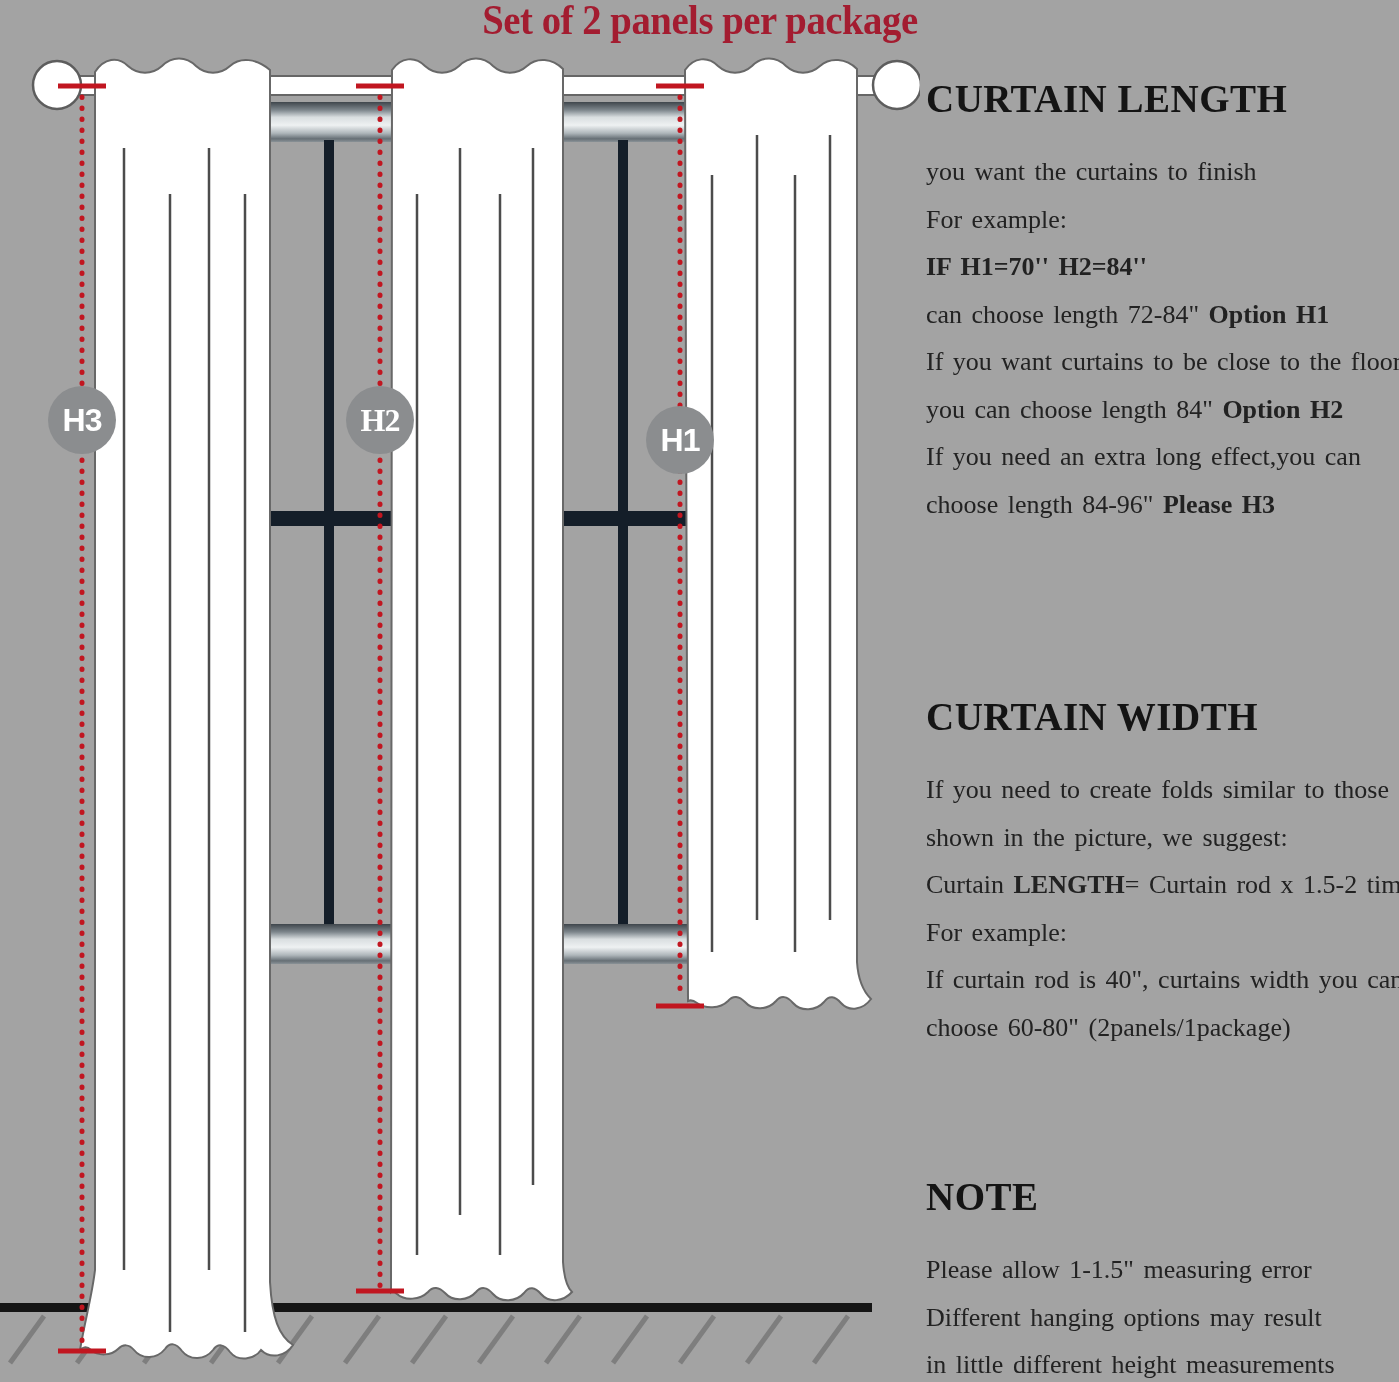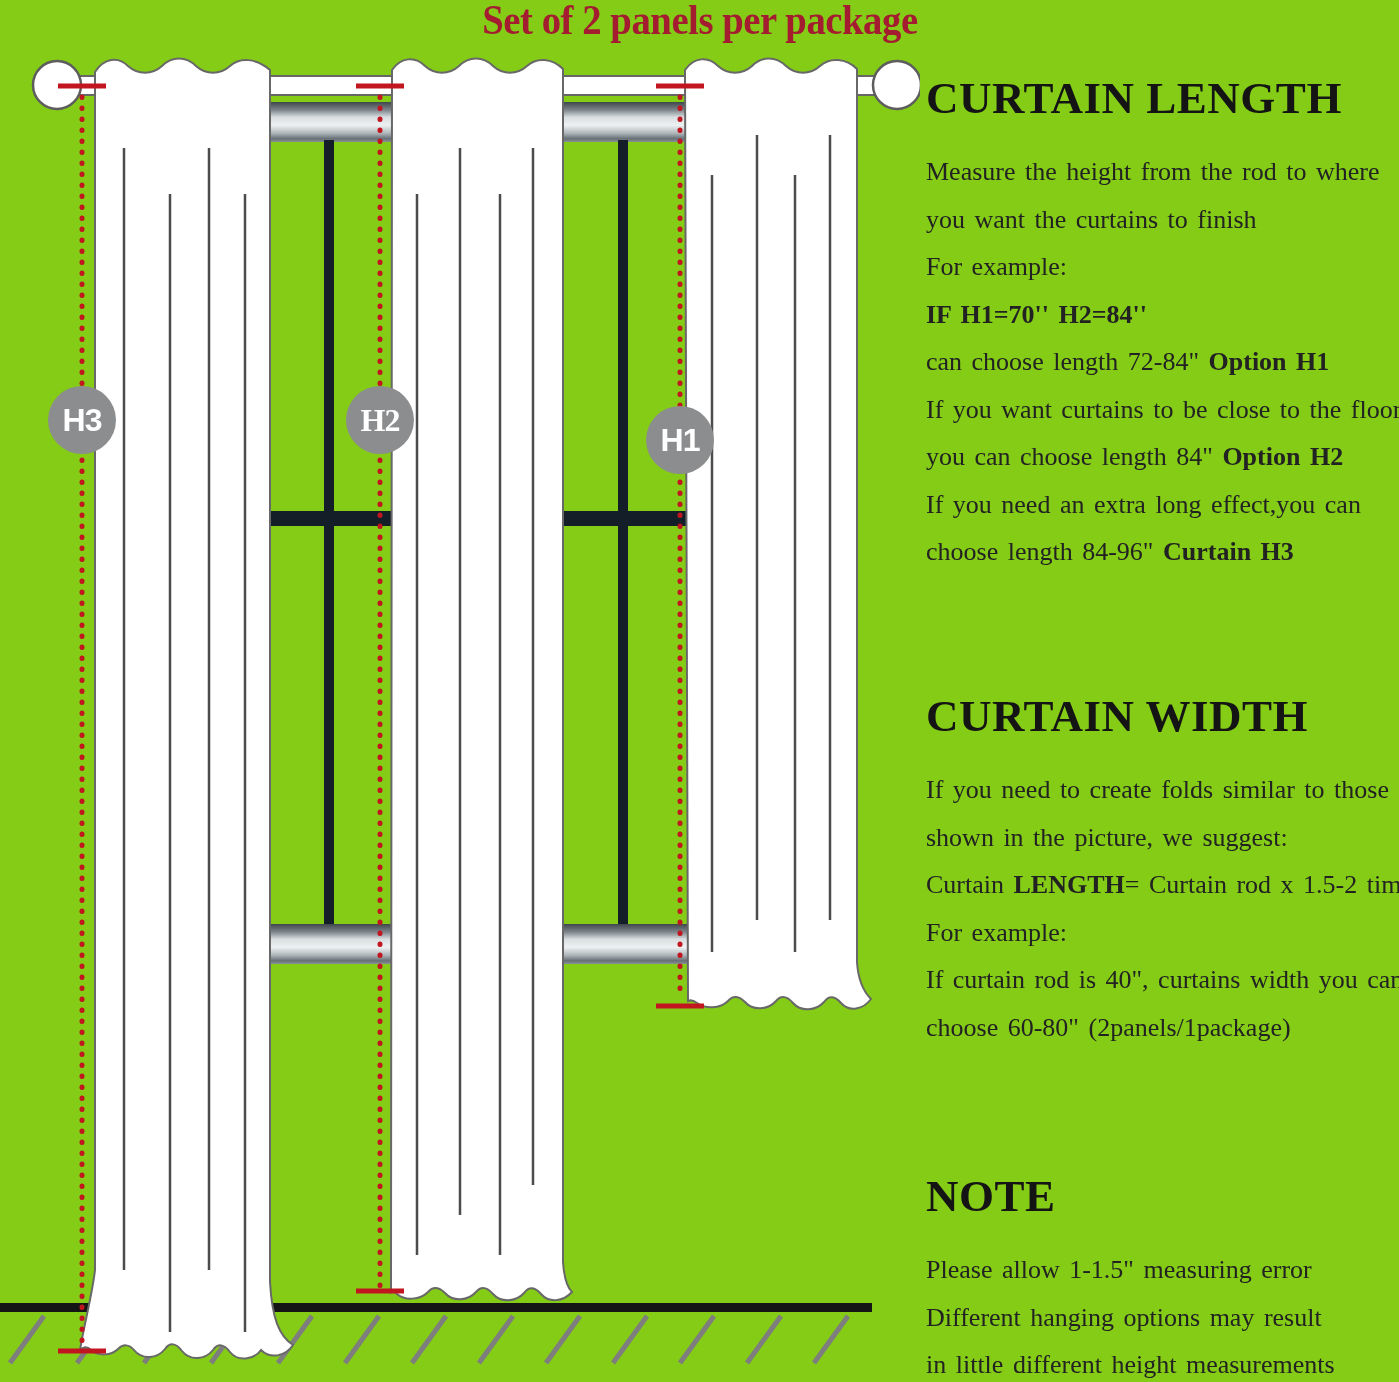--- a/index.html
+++ b/index.html
@@ -1,34 +1,34 @@
 <!DOCTYPE html>
 <html><head>
 <meta charset="utf-8">
 <style>
   html,body{margin:0;padding:0;background:#ffffff;}
-  .canvas{position:relative;width:1399px;height:1382px;background:#84cc16;overflow:hidden;
+  .canvas{position:relative;width:1399px;height:1382px;background:#a3a3a3;overflow:hidden;
           font-family:"Liberation Serif",serif;color:#1c1c1c;}
   .title{position:absolute;top:-7px;left:0;width:100%;text-align:center;
          font-size:43px;font-weight:bold;color:#a31c30;line-height:54px;}
   .title .inner{display:inline-block;transform:scaleX(0.90);letter-spacing:-0.5px;}
   .diagram{position:absolute;left:0;top:0;width:920px;height:1382px;}
   .diagram svg{position:absolute;left:0;top:0;}
   .hlabel{position:absolute;width:68px;height:68px;border-radius:50%;background:#8b8d8f;
           color:#ffffff;font-family:"Liberation Sans",sans-serif;font-weight:bold;
           font-size:32px;letter-spacing:-1px;display:flex;align-items:center;justify-content:center;}
   .hlabel.h3{left:48px;top:386px;}
   .hlabel.h2{left:346px;top:386px;font-family:Liberation Serif, serif;}
   .hlabel.h1{left:646px;top:406px;}
   .info{position:absolute;left:926px;top:0;width:473px;}
   .sec{position:absolute;left:0;width:473px;}
   .sec.length{top:76px;}
   .sec.width{top:694px;}
   .sec.note{top:1174px;}
-  .sec h2{margin:0 0 27px 0;font-size:45px;line-height:45px;font-weight:bold;
+  .sec h2{margin:0 0 27px 0;font-size:39px;line-height:45px;font-weight:bold;
           color:#141414;letter-spacing:0.5px;white-space:nowrap;}
   .sec p{margin:0;font-size:26px;line-height:47.5px;white-space:nowrap;word-spacing:3px;color:#222;}
   .b{font-weight:bold;text-align:center;}
 </style>
 </head>
 <body>
 
 <div class="canvas">
 
   <div class="title">
@@ -156,29 +156,28 @@
     </div>
     <div class="hlabel h1">
       <span>H1</span>
     </div>
   </div>
 
   <div class="info">
 
     <div class="sec length">
       <h2>CURTAIN LENGTH</h2>
-      <p><span>Measure the height from the rod to where</span></p>
       <p><span>you want the curtains to finish</span></p>
       <p><span>For example:</span></p>
       <p><span class="b">IF H1=70''  H2=84''</span></p>
       <p><span>can choose length 72-84" </span><span class="b">Option H1</span></p>
       <p><span>If you want curtains to be close to the floor,</span></p>
       <p><span>you can choose length 84" </span><span class="b">Option H2</span></p>
       <p><span>If you need an extra long effect,you can</span></p>
-      <p><span>choose length 84-96" </span><span class="b">Curtain H3</span></p>
+      <p><span>choose length 84-96" </span><span class="b">Please H3</span></p>
     </div>
 
     <div class="sec width">
       <h2>CURTAIN WIDTH</h2>
       <p><span>If you need to create folds similar to those</span></p>
       <p><span>shown in the picture, we suggest:</span></p>
       <p><span>Curtain </span><span class="b">LENGTH</span><span>= Curtain rod x 1.5-2 times</span></p>
       <p><span>For example:</span></p>
       <p><span>If curtain rod is 40", curtains width you can</span></p>
       <p><span>choose 60-80" (2panels/1package)</span></p>

